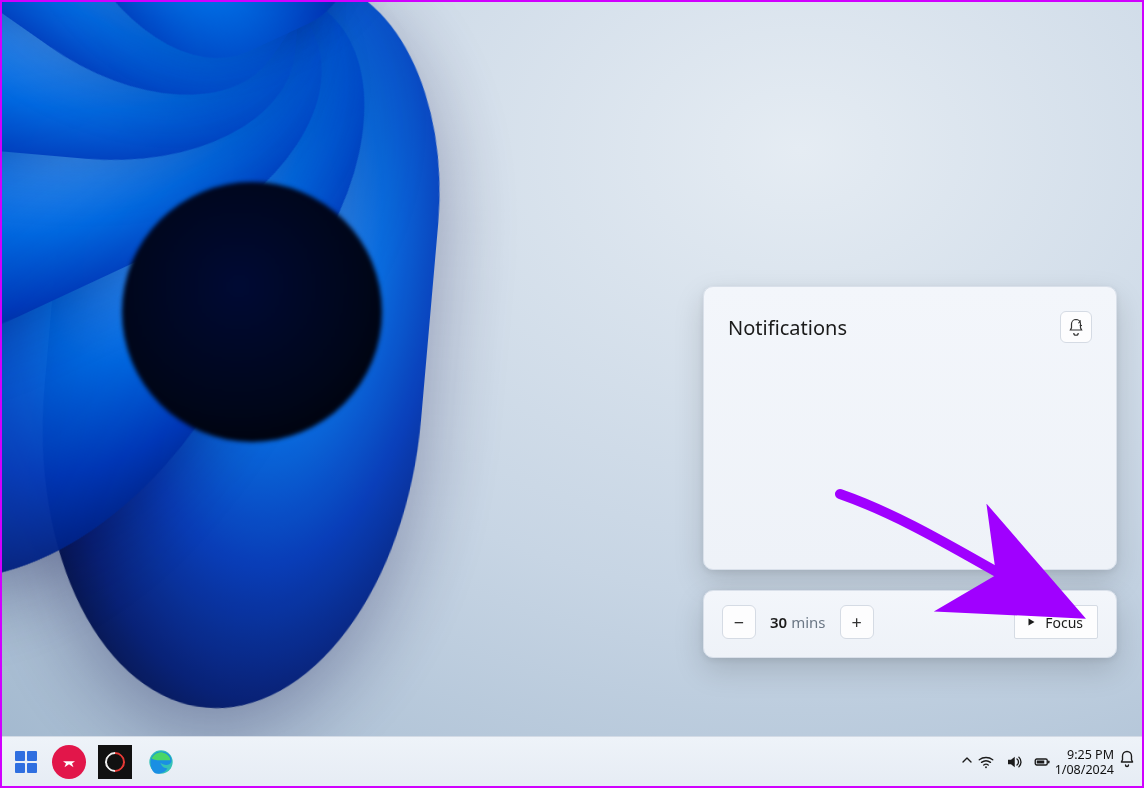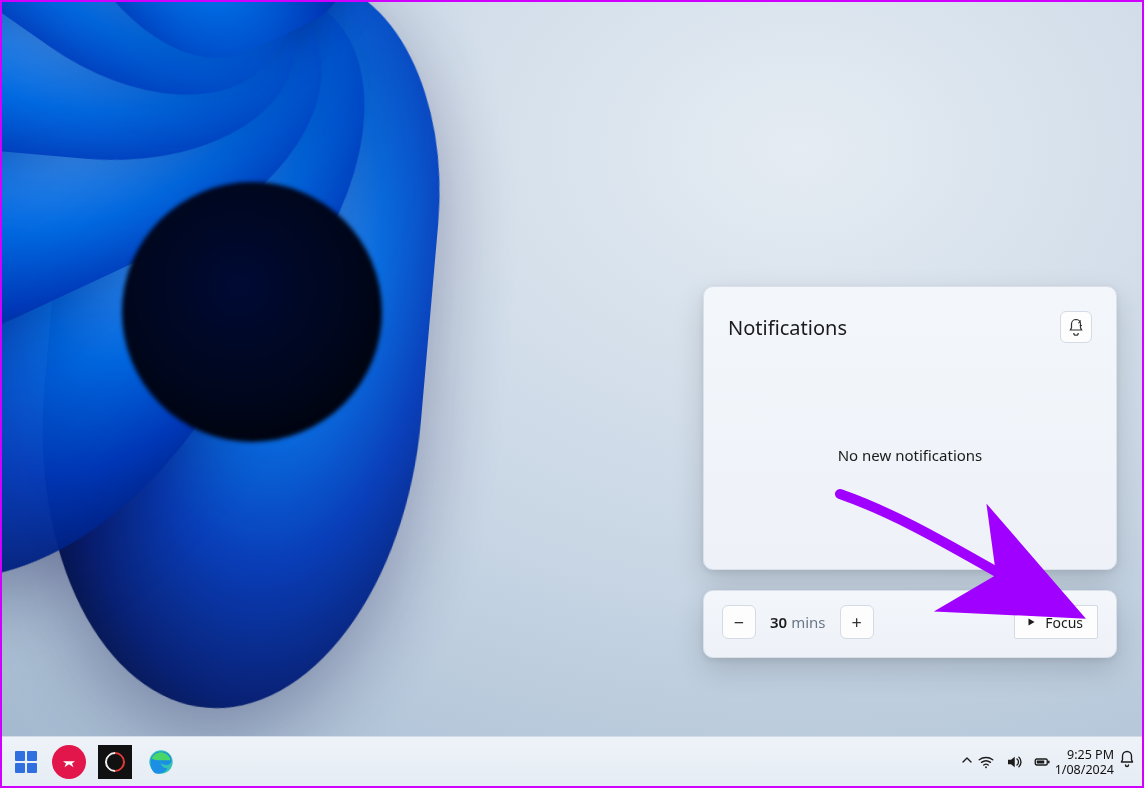--- a/index.html
+++ b/index.html
@@ -121,21 +121,20 @@
         <div class="dnd-btn">
           <svg width="18" height="18" viewBox="0 0 24 24" fill="none" stroke="#333" stroke-width="1.6">
             <path d="M6 8a6 6 0 0 1 12 0v5l1.5 3h-15L6 13V8Z"></path>
             <path d="M12 3v-1"></path>
             <path d="M15 7l3-3M17 10h3" stroke-width="1.4"></path>
             <path d="M9 20a3 3 0 0 0 6 0"></path>
             <text x="16" y="6" font-size="6" stroke="none" fill="#333">z</text>
           </svg>
         </div>
       </div>
-      <div class="notif-empty">No new notifications</div>
     </div>
 
     <div class="panel cal">
       <div class="focus-row">
         <div class="stepper">
           <div class="sq">
             <span>−</span>
           </div>
           <div class="mins">
             <span class="n">30</span><span class="u">mins</span>

